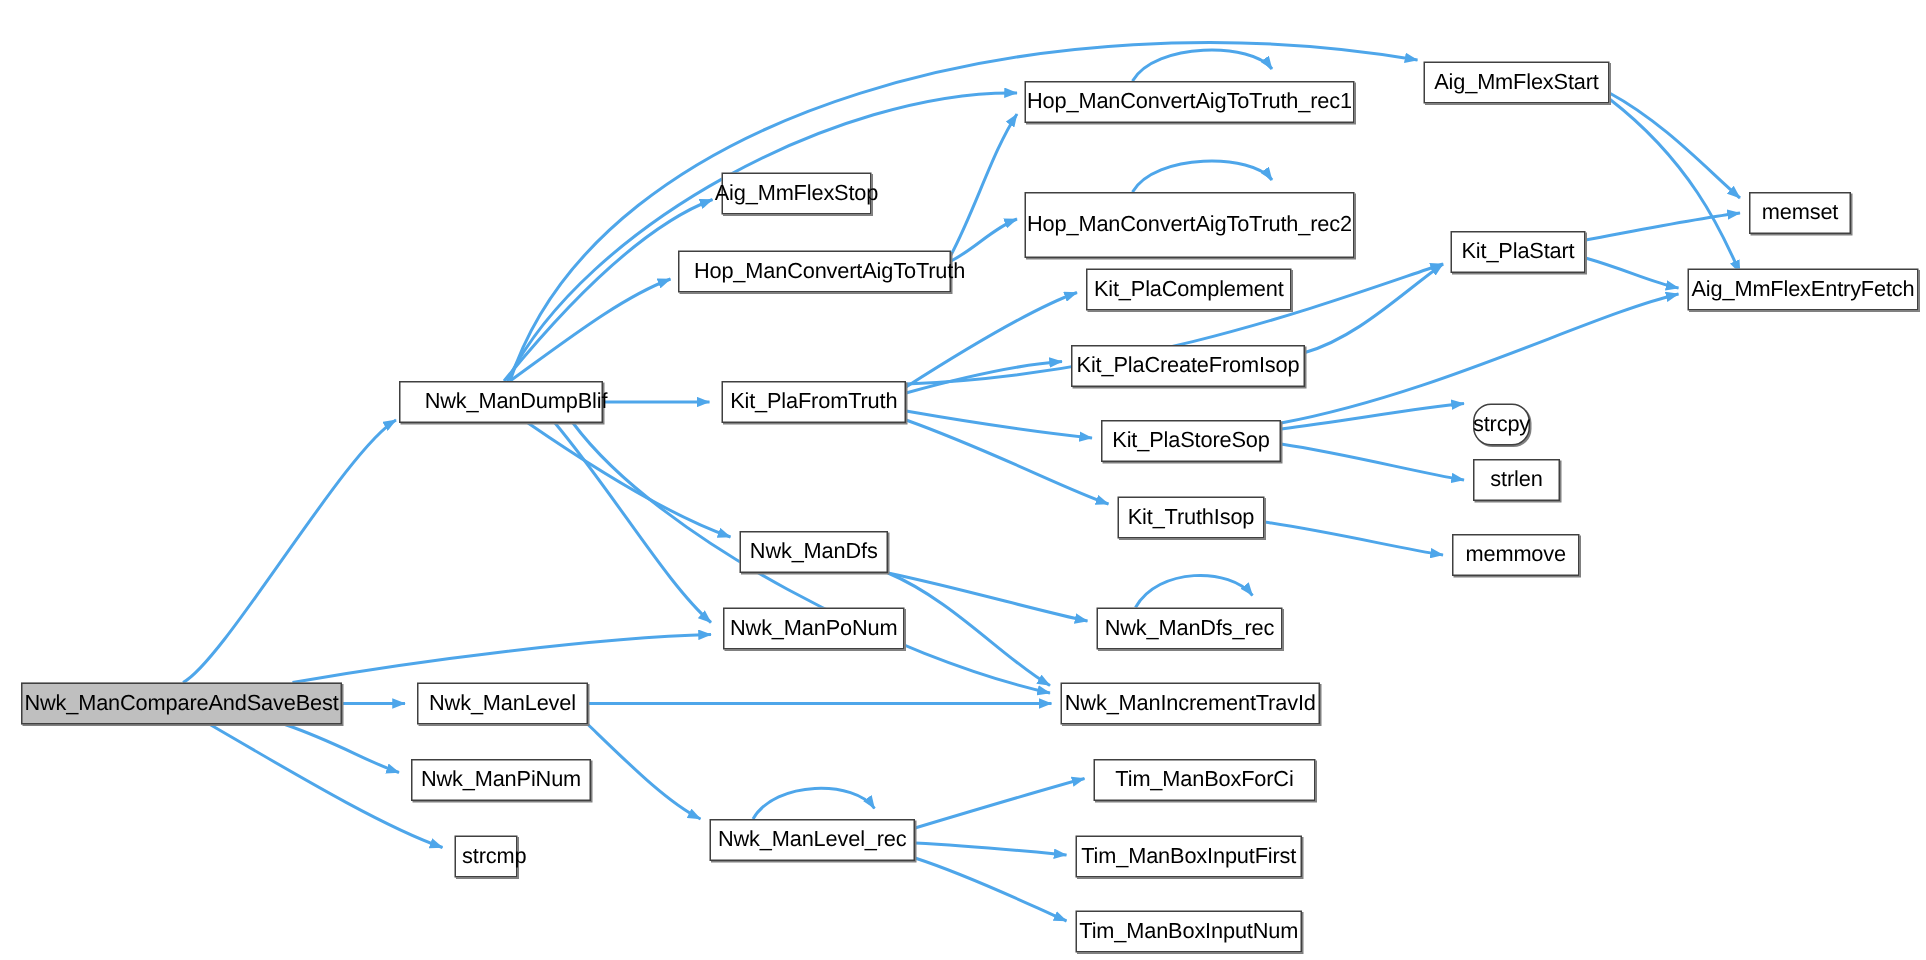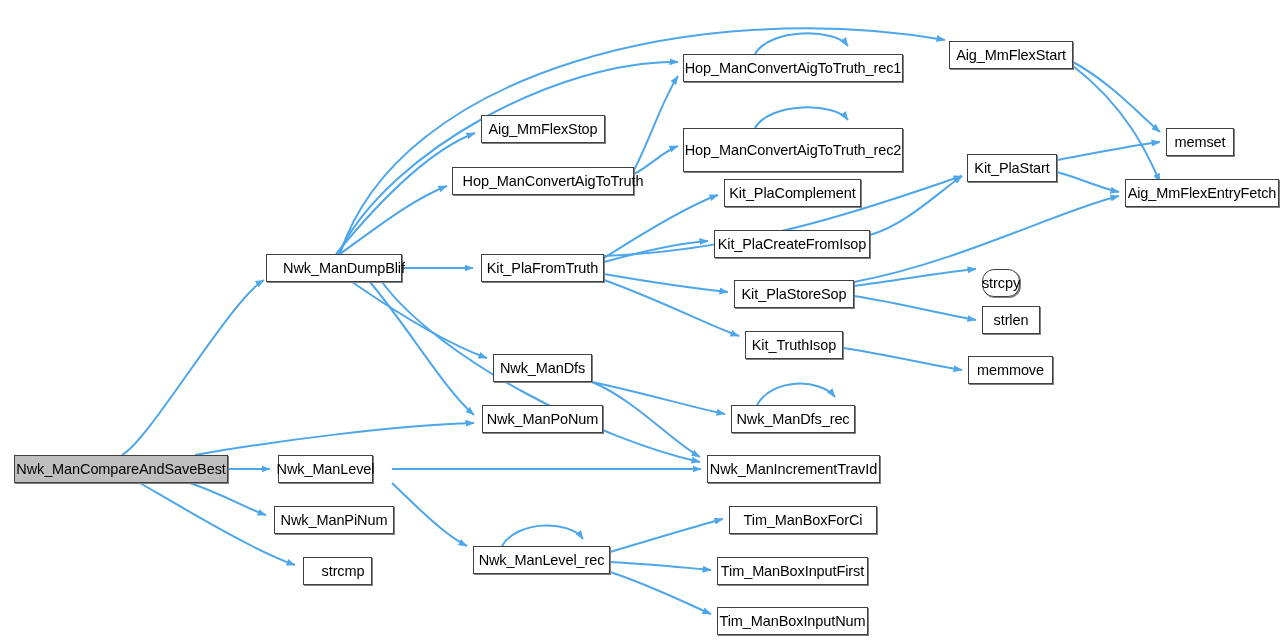--- a/index.html
+++ b/index.html
@@ -103,30 +103,30 @@
       </g>
   </svg>
 
   <div id="nodes-group">
       <div class="gnode root" style="left: 14px; top: 455px; width: 214px; height: 28px;">
         <span class="gnode-label">Nwk_ManCompareAndSaveBest</span>
       </div>
       <div class="gnode" style="left: 266px; top: 254px; width: 136px; height: 28px; padding-left: 20px;">
         <span class="gnode-label">Nwk_ManDumpBlif</span>
       </div>
-      <div class="gnode" style="left: 278px; top: 455px; width: 95px; height: 28px;">
+      <div class="gnode" style="left: 278px; top: 455px; width: 114px; height: 28px;">
         <span class="gnode-label">Nwk_ManLevel</span>
       </div>
       <div class="gnode" style="left: 274px; top: 506px; width: 120px; height: 28px;">
         <span class="gnode-label">Nwk_ManPiNum</span>
       </div>
-      <div class="gnode" style="left: 303px; top: 557px; width: 69px; height: 28px; padding-left: 11px;">
+      <div class="gnode" style="left: 303px; top: 557px; width: 42px; height: 28px; padding-left: 11px;">
         <span class="gnode-label">strcmp</span>
       </div>
-      <div class="gnode" style="left: 481px; top: 115px; width: 124px; height: 28px;">
+      <div class="gnode" style="left: 481px; top: 115px; width: 100px; height: 28px;">
         <span class="gnode-label">Aig_MmFlexStop</span>
       </div>
       <div class="gnode" style="left: 452px; top: 167px; width: 182px; height: 28px; padding-left: 20px;">
         <span class="gnode-label">Hop_ManConvertAigToTruth</span>
       </div>
       <div class="gnode" style="left: 481px; top: 254px; width: 123px; height: 28px;">
         <span class="gnode-label">Kit_PlaFromTruth</span>
       </div>
       <div class="gnode" style="left: 493px; top: 354px; width: 99px; height: 28px;">
         <span class="gnode-label">Nwk_ManDfs</span>

